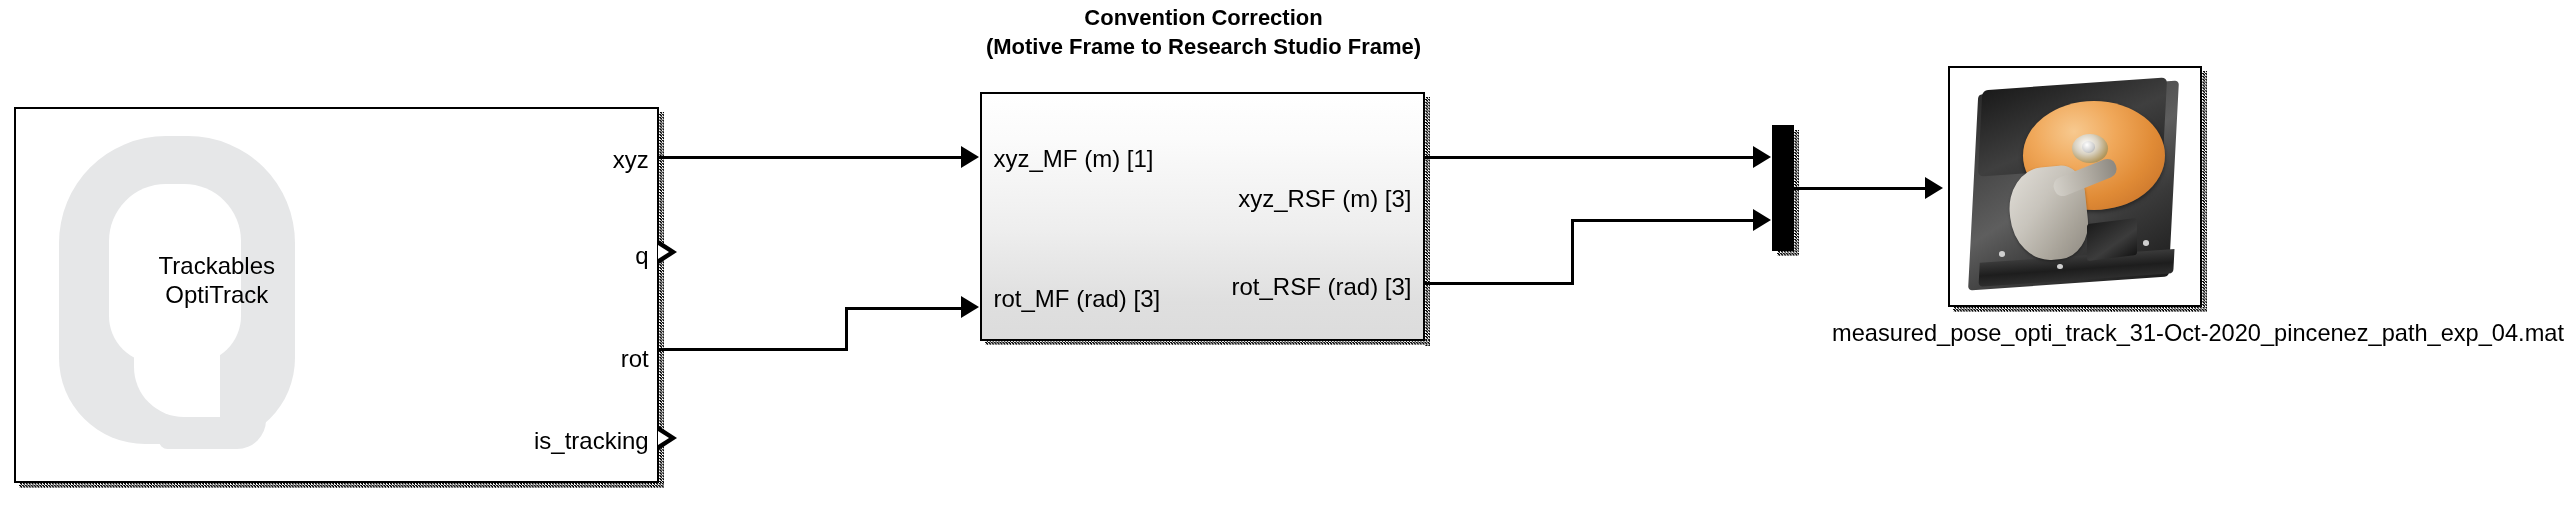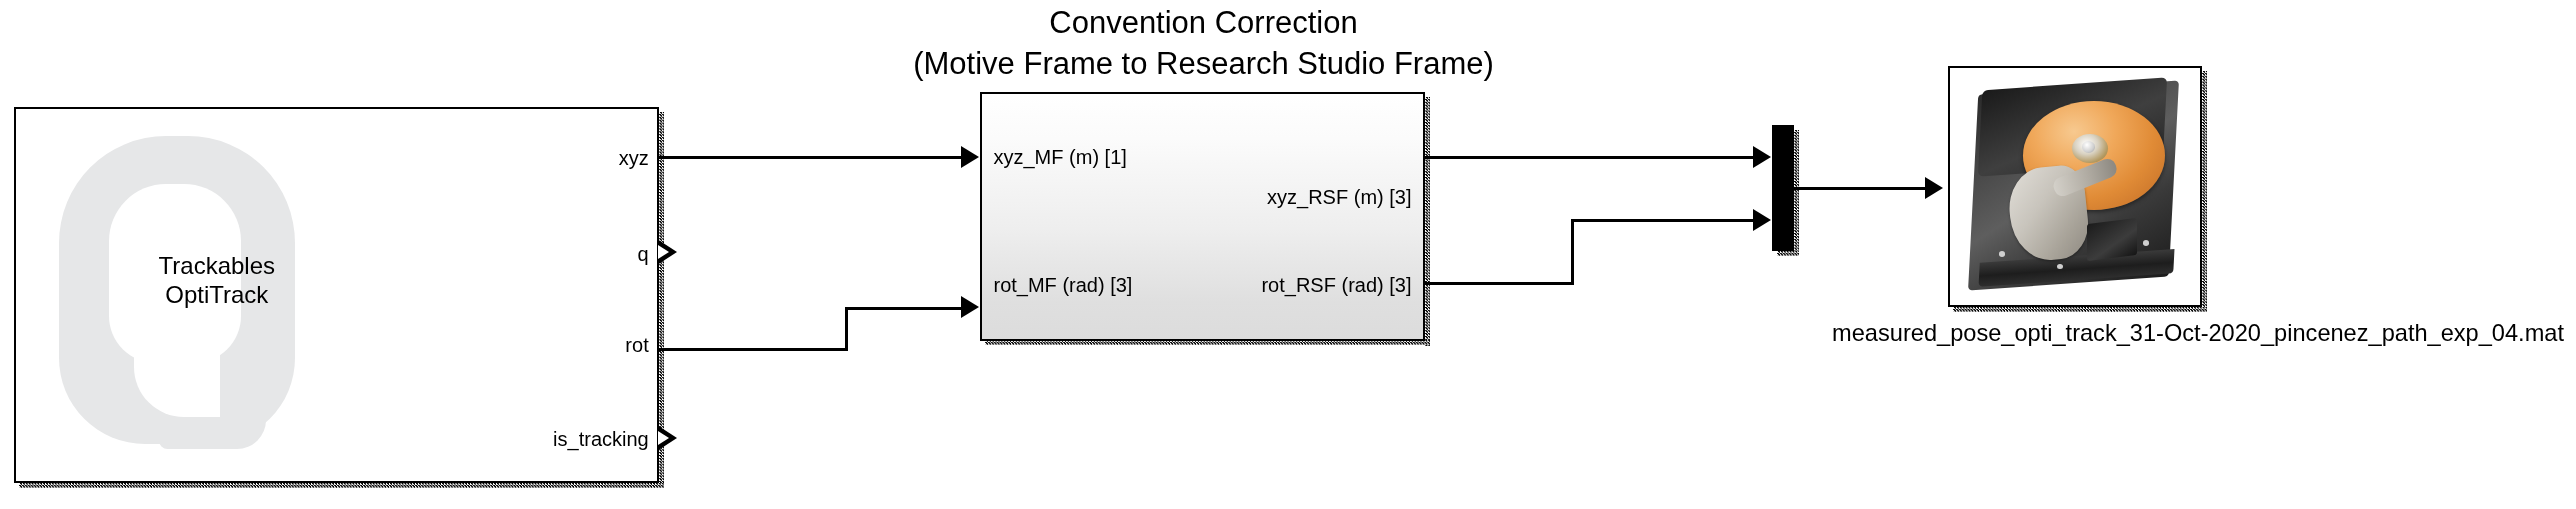--- a/index.html
+++ b/index.html
@@ -77,21 +77,21 @@
     left: -18.6px;
     width: 0;
     height: 0;
     border-top: 7.2px solid transparent;
     border-bottom: 7.2px solid transparent;
     border-left: 11.5px solid #ffffff;
   }
 
   .port-label {
     position: absolute;
-    font-size: 20px;
+    font-size: 24px;
     color: #000000;
     white-space: nowrap;
     line-height: 1;
   }
 
   
   #optitrack-block {
     left: 14.3px;  top: 107px;
     width: 645px; height: 376px;
   }
@@ -139,23 +139,24 @@
   #convention-block {
     left: 980px; top: 92px;
     width: 445px; height: 249px;
     background: linear-gradient(to bottom, #ffffff 0%, #fbfbfb 18%, #eeeeee 55%, #dfdfdf 85%, #dcdcdc 100%);
   }
   #convention-title {
     position: absolute;
     left: 881px; top: 2.9px;
     width: 645px;
     text-align: center;
-    font-size: 31px;
+    font-size: 22px;
     line-height: 1.32;
     color: #000000;
+    font-weight: bold;
   }
 
   
   #mux-block {
     position: absolute;
     left: 1772px; top: 125px;
     width: 21.5px; height: 126px;
     background: #000000;
   }
 
@@ -273,21 +274,21 @@
     <div class="opti-logo-tailcut"></div>
     <div class="opti-logo-inner"></div>
 
     <div id="optitrack-name">
       <div>Trackables</div>
       <div>OptiTrack</div>
     </div>
 
     <div class="port-label" style="right:8.6px; top:39px;">xyz</div>
     <div class="port-label" style="right:8.6px; top:135px;">q</div>
-    <div class="port-label" style="right:8.6px; top:226px;">rot</div>
+    <div class="port-label" style="right:8.6px; top:238px;">rot</div>
     <div class="port-label" style="right:8.6px; top:320px;margin-left:12px;">is_tracking</div>
   </div>
 
   <div class="arrow-hollow" style="left:657px; top:239px;"></div>
   <div class="arrow-hollow" style="left:657px; top:425px;"></div>
 
   <div class="wire-h" style="left:659px; top:156px; width:304px;"></div>
   <div class="arrow-solid" style="left:961px; top:146px;"></div>
 
   <div class="wire-h" style="left:659px; top:348px; width:189px;"></div>
@@ -298,21 +299,21 @@
   <div id="convention-title">
     <div>Convention Correction</div>
     <div>(Motive Frame to Research Studio Frame)</div>
   </div>
 
   <div class="sl-shadow-right" style="left:1425px; top:97px; height:249px;"></div>
   <div class="sl-shadow-bottom" style="left:985px; top:340px; width:445px;"></div>
 
   <div class="sl-block" id="convention-block">
     <div class="port-label" style="left:11.5px; top:53px;">xyz_MF (m) [1]</div>
-    <div class="port-label" style="left:11.5px; top:181px;">rot_MF (rad) [3]</div>
+    <div class="port-label" style="left:11.5px; top:193px;">rot_MF (rad) [3]</div>
     <div class="port-label" style="right:11.5px; top:53px;margin-top:40px;">xyz_RSF (m) [3]</div>
     <div class="port-label" style="right:11.5px; top:181px;">rot_RSF (rad) [3]</div>
   </div>
 
   <div class="wire-h" style="left:1425px; top:156px; width:329px;"></div>
   <div class="arrow-solid" style="left:1753px; top:146px;"></div>
 
   <div class="wire-h" style="left:1425px; top:282px; width:149px;"></div>
   <div class="wire-v" style="left:1571px; top:219px; height:66px;"></div>
   <div class="wire-h" style="left:1571px; top:219px; width:185px;"></div>

